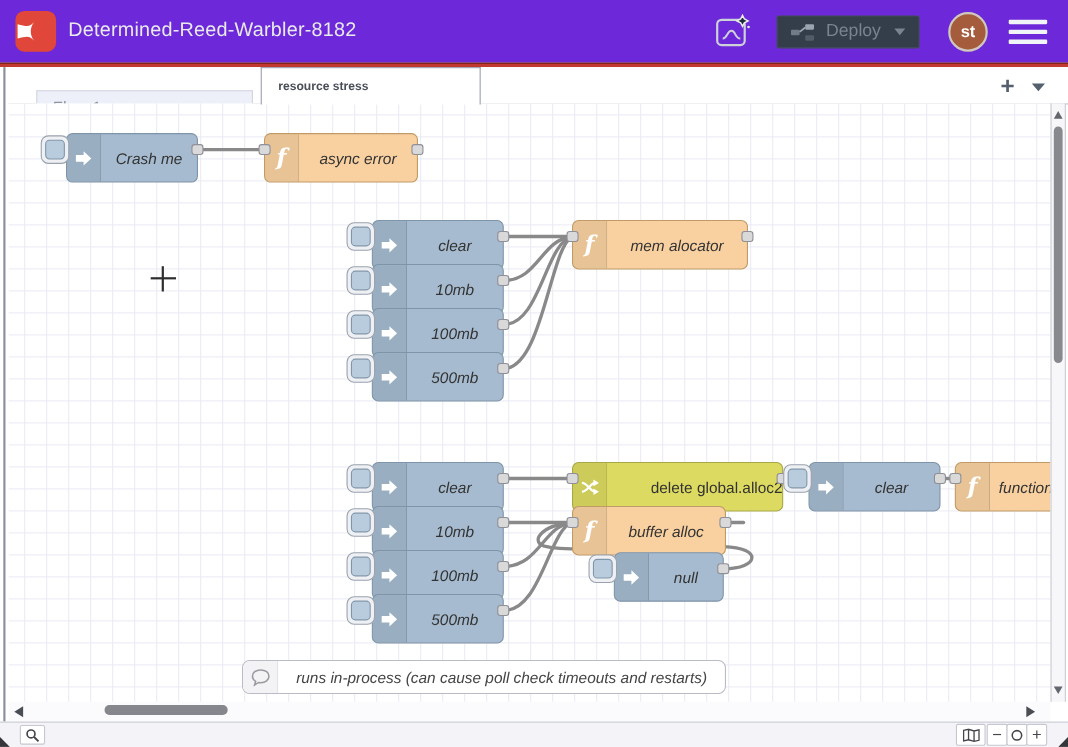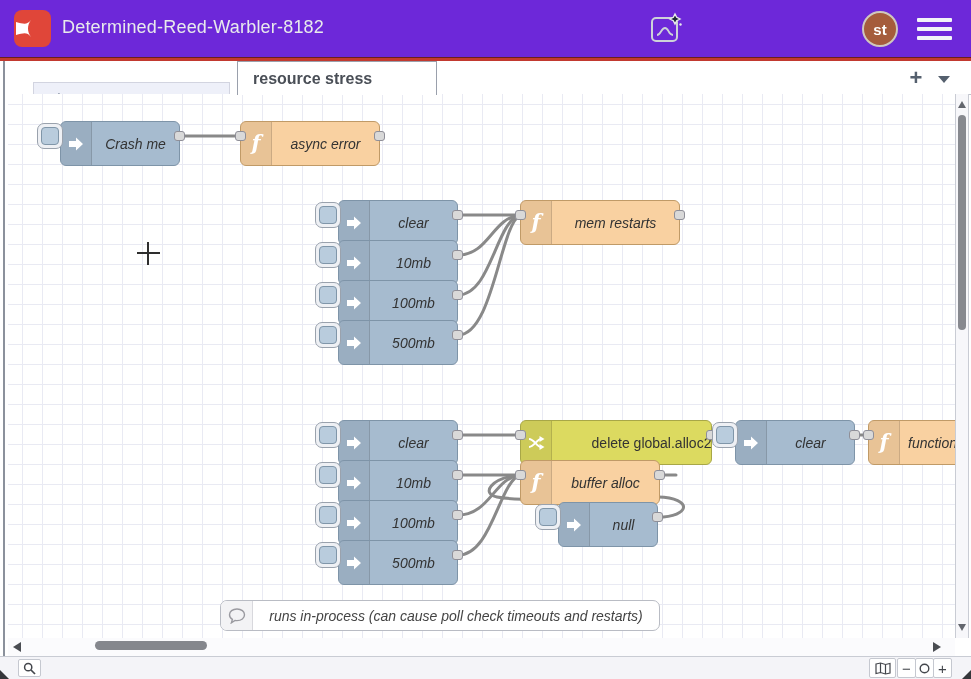--- a/index.html
+++ b/index.html
@@ -19,21 +19,21 @@
   #deploy-icon{margin-left:12px;width:22px;height:17px;position:relative;}
   #avatar{position:absolute;left:862px;top:11px;width:36px;height:36px;border-radius:50%;background:#a55c3c;border:2px solid #cfc8be;box-sizing:border-box;color:#fff;font-size:15px;font-weight:bold;display:flex;align-items:center;justify-content:center;}
   #hamburger{position:absolute;left:917px;top:18px;width:35px;height:22px;cursor:pointer;}
   #hamburger .bar{position:absolute;left:0;width:35px;height:4px;background:#f2f5f8;border-radius:1px;}
 
   
   #tabbar{position:absolute;left:0;top:61px;width:971px;height:34px;background:#fff;}
   #tabbar .baseline{position:absolute;left:0;top:33px;width:971px;height:1px;background:#bfc2cb;}
   .tab{position:absolute;top:1px;height:32px;box-sizing:border-box;display:flex;align-items:center;cursor:pointer;}
   #tab-flow1{left:33px;width:197px;background:#eef0f9;border:1px solid #d2d4e0;color:#8b95a5;font-size:15px;padding-left:14px;margin-top:20px;}
-  #tab-resource{left:237px;top:0px;height:34px;width:200px;background:#fff;border:1px solid #9aa0ac;border-bottom:none;color:#4a4f57;font-size:16px;font-weight:bold;padding-left:15px;z-index:2;}
+  #tab-resource{left:237px;top:0px;height:34px;width:200px;background:#fff;border:1px solid #9aa0ac;border-bottom:none;color:#4a4f57;font-size:11px;font-weight:bold;padding-left:15px;z-index:2;}
   #tab-add{position:absolute;left:903px;top:3px;width:26px;height:28px;color:#55606e;font-size:22px;font-weight:bold;display:flex;align-items:center;justify-content:center;cursor:pointer;}
   #tab-list-btn{position:absolute;left:936px;top:12px;width:16px;height:12px;cursor:pointer;}
   #tab-list-btn::after{content:"";position:absolute;left:2px;top:3px;width:0;height:0;border-left:6px solid transparent;border-right:6px solid transparent;border-top:7px solid #55606e;}
 
   
   #gutter-left{position:absolute;left:0;top:61px;width:8px;height:595px;background:#fff;}
   #gutter-left .line{position:absolute;left:3px;top:0;width:2px;height:595px;background:#8b919c;}
   #canvas{position:absolute;left:8px;top:94px;width:947px;height:544px;overflow:hidden;background-color:#fff;
     background-image:linear-gradient(to right,#e9eaf3 1px,transparent 1px),linear-gradient(to bottom,#e9eaf3 1px,transparent 1px);
     background-size:20px 20px;background-position:14px 10px;}
@@ -98,20 +98,32 @@
 
     <div id="ai-icon">
       <svg width="34" height="34" viewBox="0 0 34 34">
         <rect x="3" y="6" width="25" height="23" rx="4" fill="none" stroke="#cdd2d8" stroke-width="2"></rect>
         <path d="M8 23 C12 23 12 16 16 16 C20 16 19 23 24 23" fill="none" stroke="#cdd2d8" stroke-width="1.8"></path>
         <path d="M26 2 L27.7 5.3 L31 7 L27.7 8.7 L26 12 L24.3 8.7 L21 7 L24.3 5.3 Z" fill="#1e2936" stroke="#e8eaec" stroke-width="1.4"></path>
         <circle cx="31.5" cy="12.5" r="1.2" fill="#e8eaec"></circle>
       </svg>
     </div>
 
+    <div id="deploy-btn">
+      <span id="deploy-icon">
+        <svg width="22" height="17" viewBox="0 0 22 17">
+          <rect x="0" y="6" width="8" height="5" rx="1" fill="#717c88"></rect>
+          <rect x="13" y="1" width="8" height="5" rx="1" fill="#9aa4ae"></rect>
+          <rect x="13" y="11" width="8" height="5" rx="1" fill="#525c67"></rect>
+          <path d="M8 8 L13 4" stroke="#9aa4ae" stroke-width="1.6"></path>
+        </svg>
+      </span>
+      <span class="dep-label">Deploy</span>
+      <span class="dep-chevron"></span>
+    </div>
 
     <div id="avatar">
       <span>st</span>
     </div>
 
     <div id="hamburger">
       <div class="bar" style="top:0"></div>
       <div class="bar" style="top:9px"></div>
       <div class="bar" style="top:18px"></div>
     </div>
@@ -221,21 +233,21 @@
           </svg>
       </div>
       <div class="node-label">500mb</div>
       <span class="port out"></span>
     </div>
 
     <div class="node function" style="left:512px;top:106px;width:160px;">
       <div class="node-icon">
           <span class="f-glyph">f</span>
         </div>
-      <div class="node-label">mem restarts</div>
+      <div class="node-label">mem alocator</div>
       <span class="port in"></span>
       <span class="port out"></span>
     </div>
 
     <div class="node inject" style="left:330px;top:326px;width:120px;">
       <div class="inject-btn">
           <div class="inner"></div>
         </div>
       <div class="node-icon">
         <svg width="16" height="16" viewBox="0 0 16 16">

